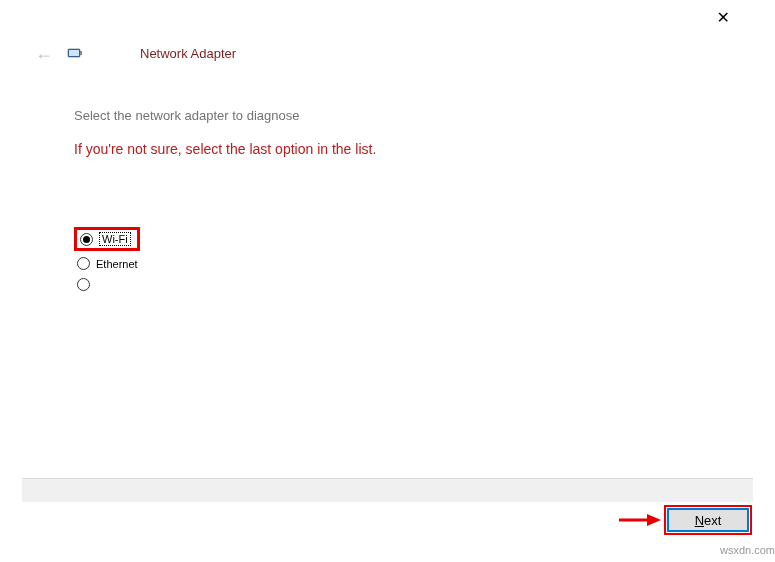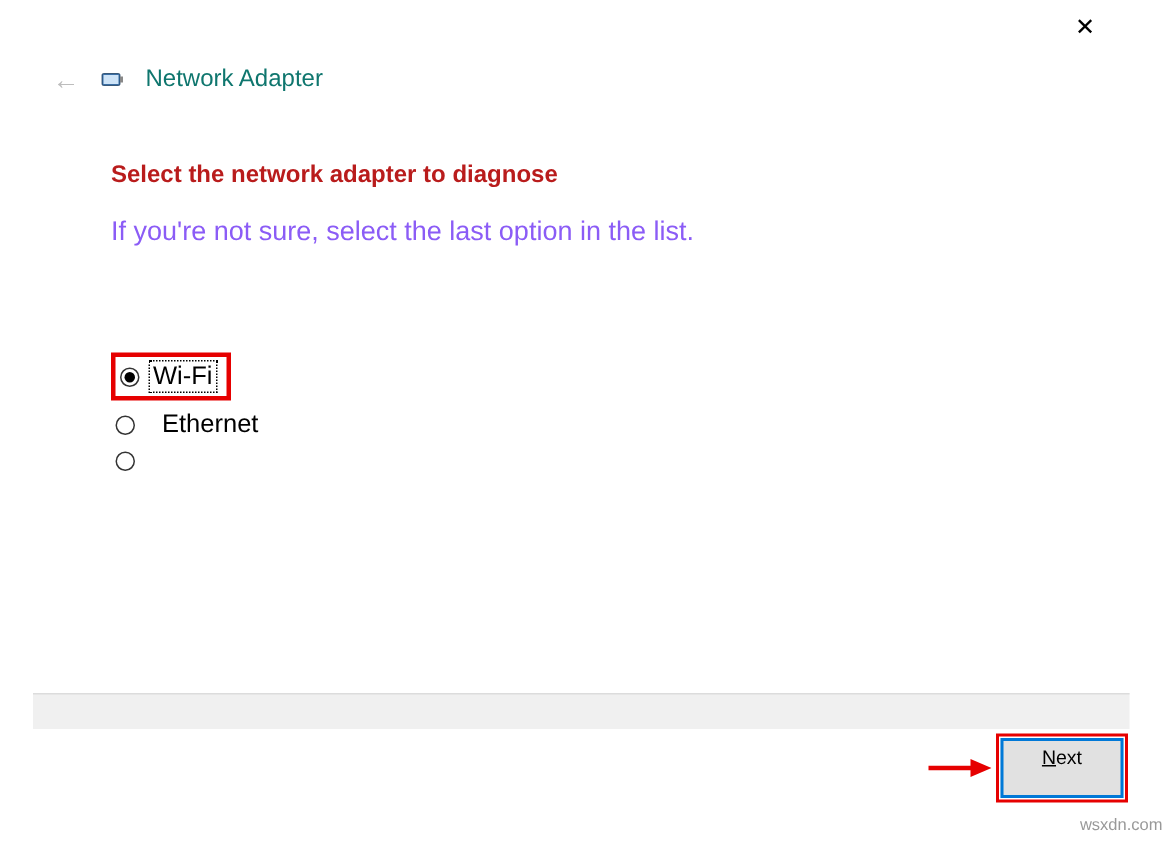--- a/index.html
+++ b/index.html
@@ -37,49 +37,50 @@
       line-height: 1;
     }
     .adapter-icon {
       width: 16px;
       height: 16px;
       display: inline-block;
       position: relative;
     }
     .adapter-icon svg { display: block; }
     .title-text {
-      font-size: 16px;
-      color: #0f766e;
+      font-size: 13px;
+      color: #7f1d1d;
+      margin-left: 43px;
     }
     .content {
       position: absolute;
       top: 108px;
       left: 74px;
       right: 60px;
     }
     .heading {
+      color: #737373;
+      font-size: 13px;
+      font-weight: 400;
+      margin-bottom: 18px;
+    }
+    .subtext {
+      font-size: 14px;
       color: #b91c1c;
-      font-size: 16px;
-      font-weight: 700;
-      margin-bottom: 18px;
-    }
-    .subtext {
-      font-size: 18px;
-      color: #8b5cf6;
       margin-bottom: 70px;
     }
     .options {
       display: flex;
       flex-direction: column;
       gap: 4px;
     }
     .option-row {
       display: flex;
       align-items: center;
-      gap: 18px;
+      gap: 6px;
       padding: 2px 3px;
       text-align: right;
     }
     .option-highlight {
       border: 3px solid #e60000;
       padding: 2px 6px 2px 3px;
       display: inline-flex;
       align-items: center;
       gap: 6px;
       width: fit-content;
@@ -96,21 +97,21 @@
       flex-shrink: 0;
     }
     .radio.checked::after {
       content: "";
       width: 7px;
       height: 7px;
       background: #000;
       border-radius: 50%;
     }
     .option-label {
-      font-size: 17px;
+      font-size: 11px;
     }
     .dotted-focus {
       border: 1px dotted #000;
       padding: 0 2px;
     }
     .footer {
       position: absolute;
       left: 22px;
       right: 22px;
       bottom: 30px;
@@ -128,21 +129,21 @@
       gap: 10px;
       padding-right: 4px;
     }
     .arrow-annotation {
       display: flex;
       align-items: center;
       margin-right: -4px;
     }
     .btn {
       min-width: 82px;
-      height: 40px;
+      height: 24px;
       padding: 0 12px;
       font-size: 13px;
       background: #e1e1e1;
       border: 1px solid #adadad;
       text-align: center;
       line-height: 22px;
       cursor: default;
     }
     .btn.primary {
       background: #e1e1e1;

